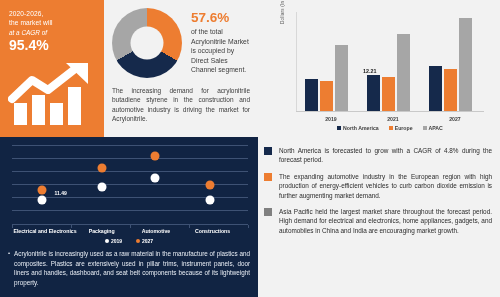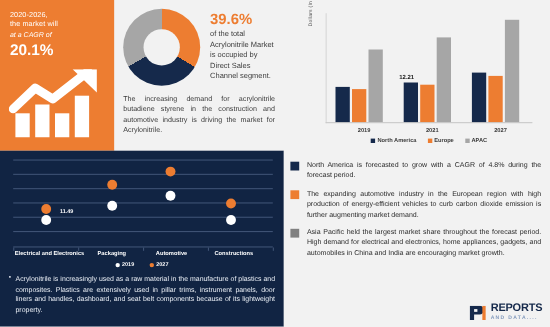--- a/index.html
+++ b/index.html
@@ -122,36 +122,36 @@
 <body>
 
 <div class="page">
 
   <div class="top-row">
 
     <div class="accel-panel">
       <div class="accel-l1">2020-2026,</div>
       <div class="accel-l2">the market will</div>
       <div class="accel-l3">at a CAGR of</div>
-      <div class="accel-cagr">20.1%</div>
+      <div class="accel-cagr">95.4%</div>
       <svg class="growth-icon" viewBox="0 0 92 62">
         <rect x="6" y="40" width="13" height="22" fill="#ffffff"></rect>
         <rect x="24" y="32" width="13" height="30" fill="#ffffff"></rect>
         <rect x="42" y="40" width="13" height="22" fill="#ffffff"></rect>
         <rect x="60" y="24" width="13" height="38" fill="#ffffff"></rect>
         <path d="M4 36 L24 17 L40 27 L72 2" stroke="#ffffff" stroke-width="8" fill="none" stroke-linecap="round" stroke-linejoin="round"></path>
         <path d="M58 0 L80 0 L80 21 Z" fill="#ffffff"></path>
       </svg>
     </div>
 
     <div class="mid-col">
       <div class="donut-wrap">
         <div class="donut"></div>
         <div class="donut-text">
-          <div class="pct">39.6%</div>
+          <div class="pct">57.6%</div>
           <div class="pct-desc">of the total Acrylonitrile Market is occupied by Direct Sales Channel segment.</div>
         </div>
       </div>
       <div class="mid-para">The increasing demand for acrylonitrile butadiene styrene in the construction and automotive industry is driving the market for Acrylonitrile.</div>
     </div>
 
     <div class="bar-card">
       <div class="ylab">Dollars (In Billion)</div>
       <div class="bar-plot">
         <div class="yaxis-line"></div>
@@ -263,26 +263,15 @@
     </div>
     <div class="bullet">
       <span class="bmark orange"></span>
       <span class="btext">The expanding automotive industry in the European region with high production of energy-efficient vehicles to curb carbon dioxide emission is further augmenting market demand.</span>
     </div>
     <div class="bullet">
       <span class="bmark gray"></span>
       <span class="btext">Asia Pacific held the largest market share throughout the forecast period. High demand for electrical and electronics, home appliances, gadgets, and automobiles in China and India are encouraging market growth.</span>
     </div>
 
-    <div class="logo">
-      <svg class="logo-mark" viewBox="0 0 16 13">
-        <path d="M0 0 H9 A4 4 0 0 1 9 8 H4 V13 H0 Z" fill="#15294b"></path>
-        <rect x="4" y="3" width="3" height="2.5" fill="#f2f2f2"></rect>
-        <rect x="11.5" y="0" width="3" height="13" fill="#ed7d31"></rect>
-      </svg>
-      <span class="logo-words">
-        <span class="logo-main">REPORTS</span>
-        <span class="logo-sub">AND DATA....</span>
-      </span>
-    </div>
   </div>
 
 </div>
 
 </body></html>

